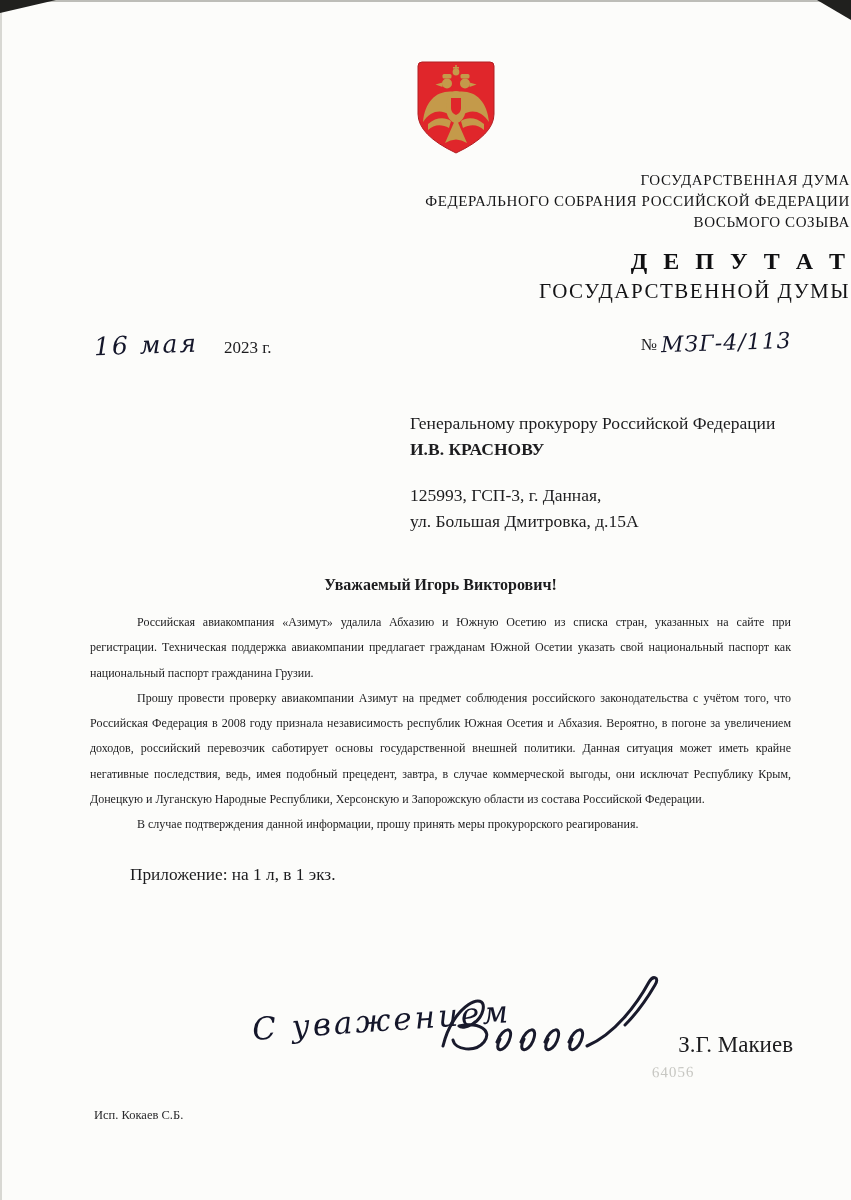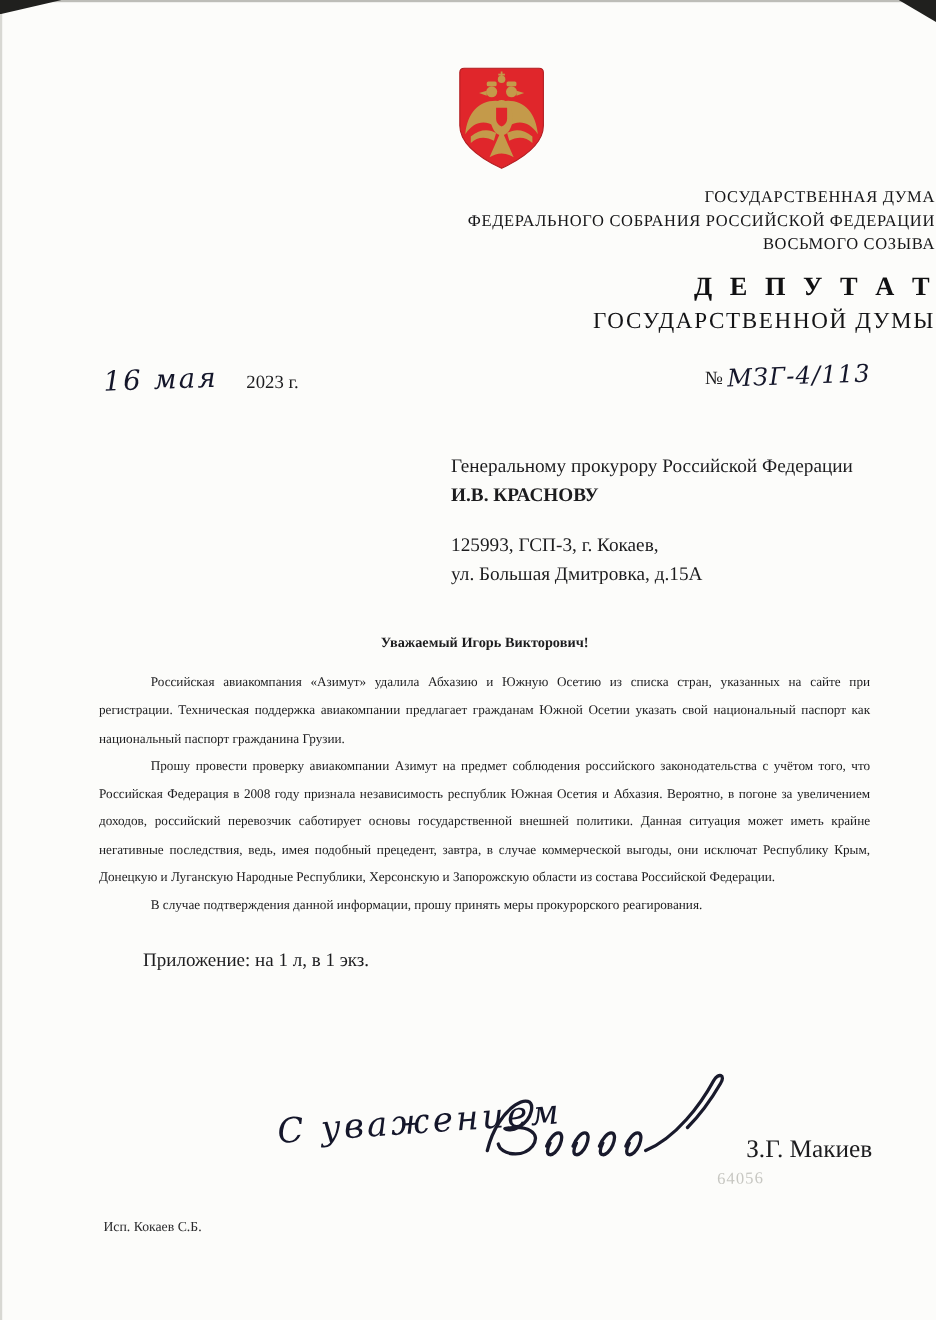--- a/index.html
+++ b/index.html
@@ -31,21 +31,21 @@
     padding:0 26px 0 2px;}
   .date-year{font-size:17px;color:#1c1c1e;text-align:right;}
   .number-right{position:absolute;right:0;top:0;font-size:17px;}
   .hand-number{font-size:22px;letter-spacing:1px;display:inline-block;transform:rotate(-2deg);}
 
   .addressee{position:absolute;left:410px;top:410px;font-size:17.5px;line-height:26px;}
   .addressee .name{font-weight:bold;}
   .addressee .addr{margin-top:20px;}
 
   .body-block{position:absolute;left:90px;top:576px;width:701px;}
-  .salutation{text-align:center;font-weight:bold;font-size:13px;margin-bottom:16px;}
+  .salutation{text-align:center;font-weight:bold;font-size:16px;margin-bottom:16px;}
   .body-block p{margin:0;font-size:12px;line-height:25.3px;text-align:justify;text-indent:47px;}
   .attachment{margin-top:27px;font-size:17.3px;text-indent:40px;}
 
   .closing-hand{position:absolute;left:252px;top:1002px;font-size:31px;letter-spacing:3px;
     transform:rotate(-4deg);}
   .signature-svg{position:absolute;left:425px;top:972px;width:250px;height:105px;}
   .signer{position:absolute;right:58px;top:1032px;font-size:23px;}
 
   .executor{position:absolute;left:94px;top:1108px;font-size:12.5px;color:#2a2a2c;}
   .watermark{position:absolute;left:652px;top:1064px;font-size:15px;color:#c7c7c2;
@@ -107,21 +107,21 @@
     <div class="number-right">
       <span>№</span>
       <span class="hand hand-number">МЗГ-4/113</span>
     </div>
   </div>
 
   <div class="addressee">
     <div>Генеральному прокурору Российской Федерации</div>
     <div class="name">И.В. КРАСНОВУ</div>
     <div class="addr">
-      <div>125993, ГСП-3, г. Кокаев,</div>
+      <div>125993, ГСП-3, г. Данная,</div>
       <div>ул. Большая Дмитровка, д.15А</div>
     </div>
   </div>
 
   <div class="body-block">
     <div class="salutation">Уважаемый Игорь Викторович!</div>
     <p>Российская авиакомпания «Азимут» удалила Абхазию и Южную Осетию из списка стран, указанных на сайте при регистрации. Техническая поддержка авиакомпании предлагает гражданам Южной Осетии указать свой национальный паспорт как национальный паспорт гражданина Грузии.</p>
     <p>Прошу провести проверку авиакомпании Азимут на предмет соблюдения российского законодательства с учётом того, что Российская Федерация в 2008 году признала независимость республик Южная Осетия и Абхазия. Вероятно, в погоне за увеличением доходов, российский перевозчик саботирует основы государственной внешней политики. Данная ситуация может иметь крайне негативные последствия, ведь, имея подобный прецедент, завтра, в случае коммерческой выгоды, они исключат Республику Крым, Донецкую и Луганскую Народные Республики, Херсонскую и Запорожскую области из состава Российской Федерации.</p>
     <p>В случае подтверждения данной информации, прошу принять меры прокурорского реагирования.</p>
     <div class="attachment">Приложение: на 1 л, в 1 экз.</div>

